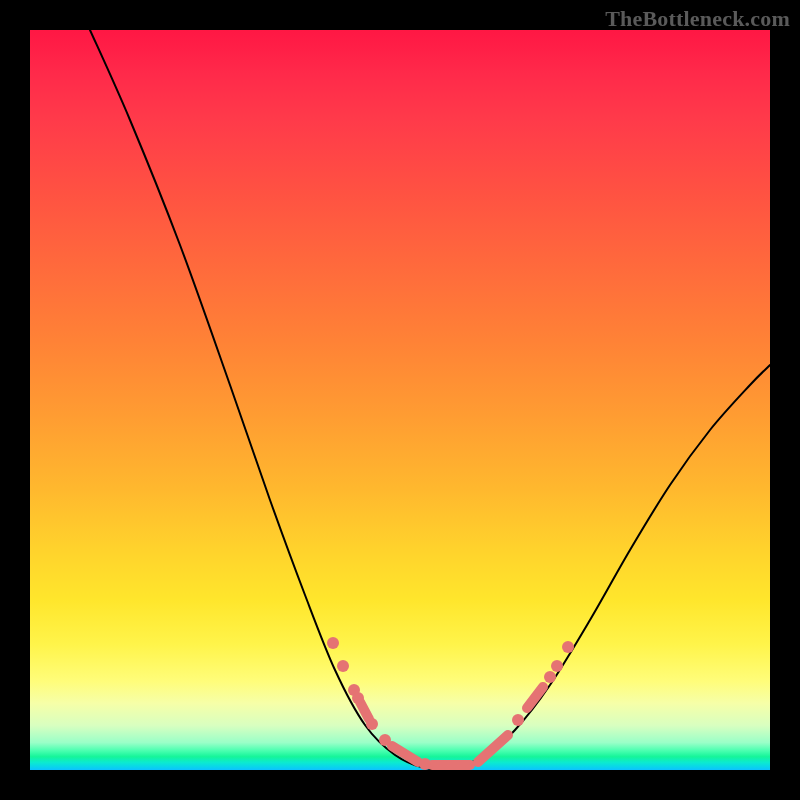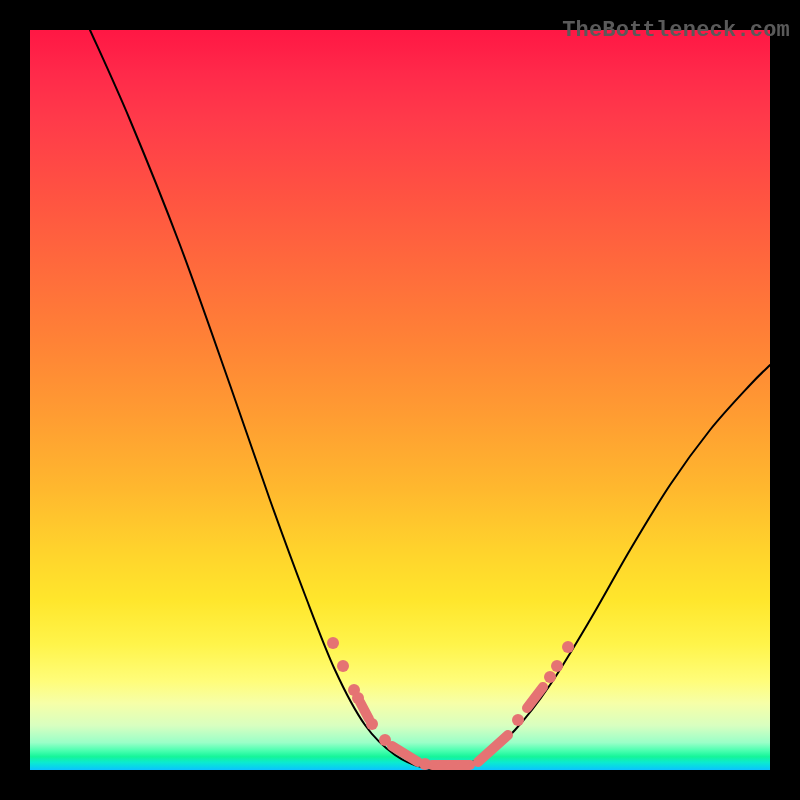--- a/index.html
+++ b/index.html
@@ -5,23 +5,23 @@
   * { margin: 0; padding: 0; box-sizing: border-box; }
   html, body { width: 800px; height: 800px; overflow: hidden; background: #000; }
   .frame {
     position: relative;
     width: 800px;
     height: 800px;
     background: #000;
   }
   .watermark {
     position: absolute;
-    top: 18px;
+    top: 6px;
     right: 10px;
-    font-family: Liberation Mono, monospace;
+    font-family: Liberation Serif, serif;
     font-size: 22px;
     font-weight: 600;
     color: #5a5a5a;
     letter-spacing: 0.2px;
     z-index: 5;
     text-align: center;
   }
   .plot-area {
     position: absolute;
     left: 30px;

